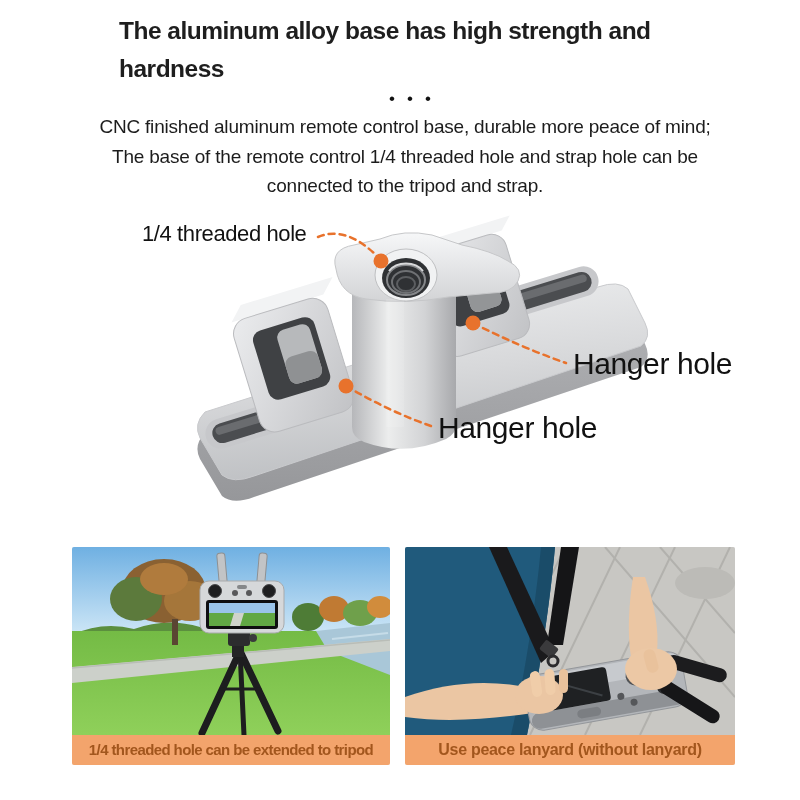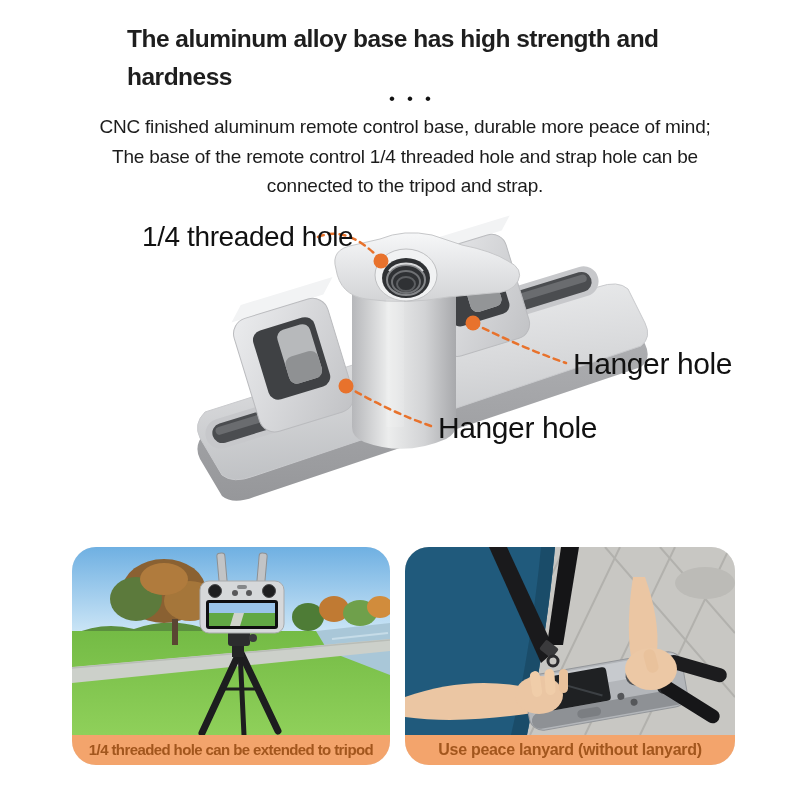--- a/index.html
+++ b/index.html
@@ -1,33 +1,33 @@
 <!DOCTYPE html>
 <html><head>
 <meta charset="utf-8">
 <style>
   html,body{margin:0;padding:0;background:#ffffff;}
   .page{position:relative;width:800px;height:800px;background:#ffffff;overflow:hidden;
         font-family:"Liberation Sans",sans-serif;color:#1d1d1d;}
 
-  .title{position:absolute;left:115px;top:8px;width:560px;margin:12px;
+  .title{position:absolute;left:115px;top:8px;width:560px;margin:4px;
          font-size:24.5px;line-height:38px;font-weight:600;letter-spacing:-0.5px;color:#1e1e1e;}
   .dots{position:absolute;left:410px;top:92px;transform:translateX(-50%);
         display:flex;gap:12px;font-size:17px;color:#121212;line-height:14px;}
   .intro{position:absolute;left:88px;top:112px;width:634px;margin:0;
          font-size:19px;line-height:29.5px;letter-spacing:-0.2px;color:#1c1c1c;text-align:center;}
 
   .product-figure{position:absolute;left:0;top:205px;width:800px;height:315px;margin:0;}
   .product-figure svg{position:absolute;left:0;top:0;width:800px;height:315px;}
   .callout{position:absolute;color:#111;white-space:nowrap;letter-spacing:-0.4px;}
-  .co-threaded{left:142px;top:16px;font-size:28px;}
+  .co-threaded{left:142px;top:16px;font-size:22px;}
   .co-right{left:573px;top:142px;font-size:30px;}
   .co-bottom{left:438px;top:206px;font-size:30px;}
 
-  .card{position:absolute;top:547px;height:218px;border-radius:24px;overflow:hidden;background:#e8e8e8;}
+  .card{position:absolute;top:547px;height:218px;border-radius:2px;overflow:hidden;background:#e8e8e8;}
   .card-left{left:72px;width:318px;}
   .card-right{left:405px;width:330px;}
   .scene{display:block;width:100%;height:188px;}
   .caption{position:absolute;left:0;right:0;bottom:0;height:30px;background:#f3a46c;
            color:#a2561d;font-weight:700;text-align:center;line-height:30px;white-space:nowrap;}
   .caption-left{font-size:15px;letter-spacing:-0.6px;}
   .caption-right{font-size:16px;letter-spacing:-0.3px;}
 </style>
 </head>
 <body>

